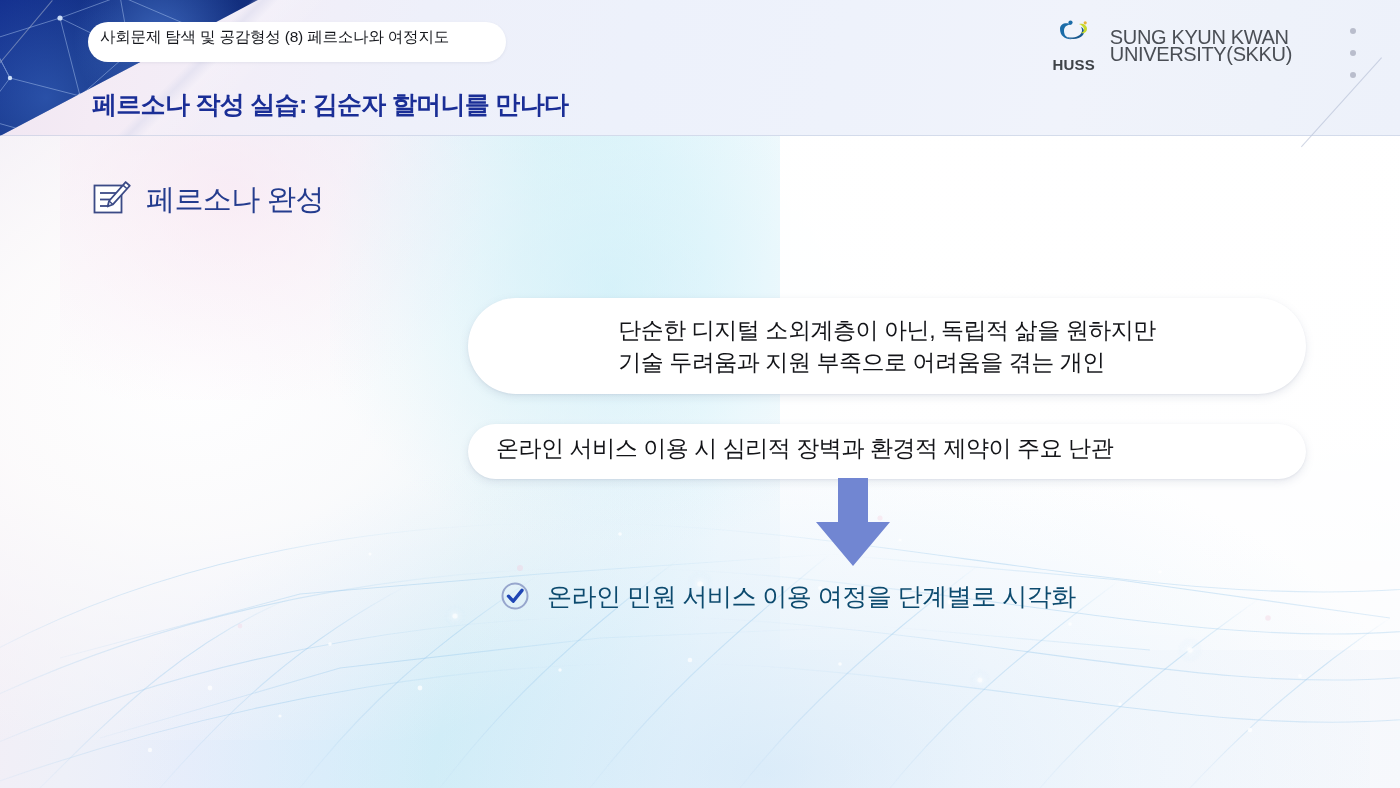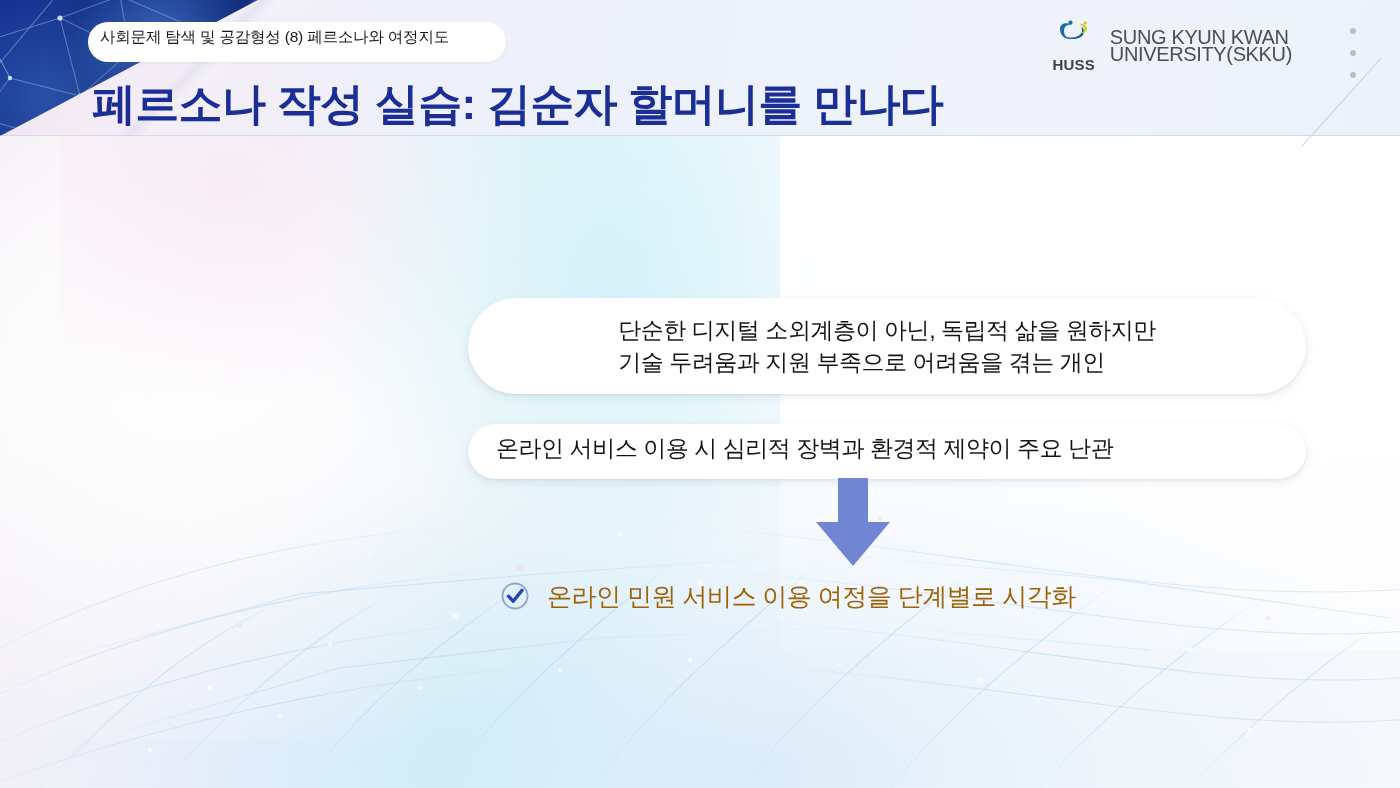--- a/index.html
+++ b/index.html
@@ -182,21 +182,21 @@
     font-size: 15.5px;
     line-height: 22px;
     color: #16181d;
     letter-spacing: -0.2px;
     white-space: pre-wrap;
   }
 
   .page-title {
     position: absolute;
     left: 92px; top: 83px;
-    font-size: 44px;
+    font-size: 25px;
     line-height: 42px;
     font-weight: 700;
     color: #1a2e96;
     letter-spacing: -0.7px;
     white-space: nowrap;
   }
 
   
   .logo-wrap {
     position: absolute;
@@ -286,21 +286,21 @@
     position: absolute;
     left: 500px; top: 580px;
     display: flex;
     align-items: center;
     gap: 17px;
   }
   .check-icon { width: 30px; height: 30px; flex: none; }
   .result-text {
     font-size: 25px;
     line-height: 32px;
-    color: #a16207;
+    color: #0c4a6e;
     letter-spacing: -0.5px;
   }
 </style>
 </head>
 <body>
 
 <div class="slide">
 
   <div class="bg-base"></div>
   <div class="bg-soft-left"></div>
@@ -425,20 +425,34 @@
     <div class="logo-words">SUNG KYUN KWAN
 UNIVERSITY(SKKU)</div>
   </div>
 
   <div class="dots">
     <div class="dot"></div>
     <div class="dot"></div>
     <div class="dot d3"></div>
   </div>
 
+  <div class="section-heading">
+    <svg class="memo-icon" viewBox="0 0 40 38">
+      <rect x="2.5" y="5.5" width="27" height="27" fill="#ffffff" stroke="#3b4a86" stroke-width="1.8"></rect>
+      <line x1="8" y1="13" x2="24" y2="13" stroke="#3b4a86" stroke-width="1.8"></line>
+      <line x1="8" y1="19.5" x2="20" y2="19.5" stroke="#3b4a86" stroke-width="1.8"></line>
+      <line x1="8" y1="26" x2="17" y2="26" stroke="#3b4a86" stroke-width="1.8"></line>
+      <g transform="rotate(-3 26 18)">
+        <path d="M34.5 2.5 L 38.4 6.4 L 20.6 24.2 L 15.2 25.9 L 16.9 20.5 Z" fill="#ffffff" stroke="#3b4a86" stroke-width="1.8" stroke-linejoin="round"></path>
+        <path d="M31.6 5.4 L 35.5 9.3" stroke="#3b4a86" stroke-width="1.5"></path>
+        <path d="M16.9 20.5 L 20.6 24.2" stroke="#3b4a86" stroke-width="1.5"></path>
+      </g>
+    </svg>
+    <div class="section-label">페르소나 완성</div>
+  </div>
 
   <div class="pill pill-1">
     <div class="pill-text">단순한 디지털 소외계층이 아닌, 독립적 삶을 원하지만
 기술 두려움과 지원 부족으로 어려움을 겪는 개인</div>
   </div>
 
   <div class="pill pill-2">
     <div class="pill-text">온라인 서비스 이용 시 심리적 장벽과 환경적 제약이 주요 난관</div>
   </div>
 

